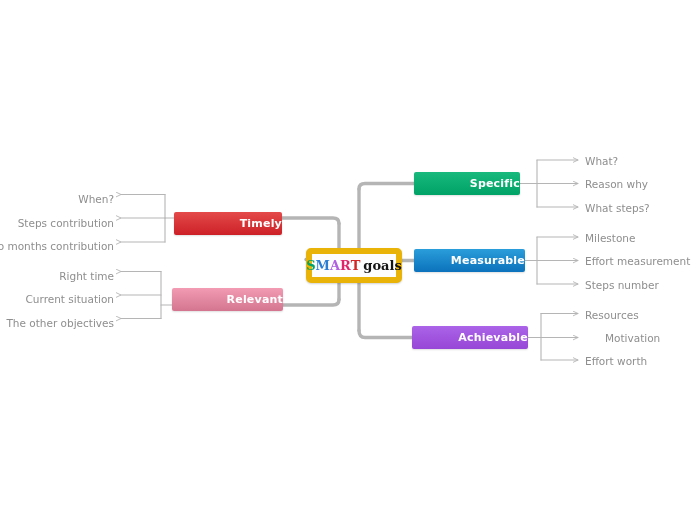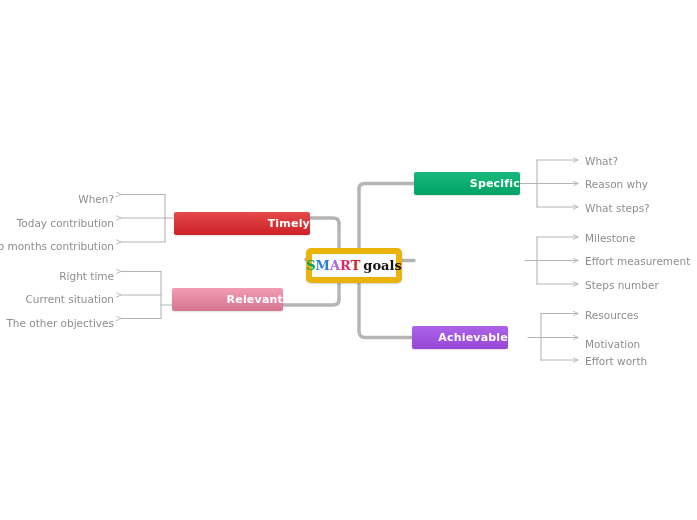--- a/index.html
+++ b/index.html
@@ -79,27 +79,26 @@
 
   .branch-specific {
     left: 414px; top: 172px; width: 106px;
     background: linear-gradient(180deg, #19b97d 0%, #00a266 100%);
   }
   .branch-measurable {
     left: 414px; top: 249px; width: 111px;
     background: linear-gradient(180deg, #2a9ddb 0%, #0b72bb 100%);
   }
   .branch-achievable {
-    left: 412px; top: 326px; width: 96px;
+    left: 412px; top: 326px; width: 116px;
     background: linear-gradient(180deg, #ab63e8 0%, #9747d6 100%);
   }
   .branch-timely {
     left: 174px; top: 212px; width: 108px;
     background: linear-gradient(180deg, #e44a4a 0%, #cc2027 100%);
-    padding-left: 28px;
   }
   .branch-relevant {
     left: 172px; top: 288px; width: 111px;
     background: linear-gradient(180deg, #f29bb3 0%, #d4758f 100%);
   }
 
   
   .leaf {
     position: absolute;
     font-size: 10.5px;
@@ -193,43 +192,46 @@
 
   <div class="center-node">
     <div class="center-text">
       <span class="l" style="color: rgb(0, 162, 102);">S</span><span class="l" style="color: rgb(42, 127, 212);">M</span><span class="l" style="color: rgb(176, 96, 224);">A</span><span class="l" style="color: rgb(224, 37, 107);">R</span><span class="l" style="color: rgb(212, 38, 38);">T</span><span class="goals">goals</span>
     </div>
   </div>
 
   <div class="branch branch-specific">
     <span>Specific</span>
   </div>
+  <div class="branch branch-measurable">
+    <span>Measurable</span>
+  </div>
   <div class="branch branch-achievable">
     <span>Achievable</span>
   </div>
   <div class="branch branch-timely">
     <span>Timely</span>
   </div>
   <div class="branch branch-relevant">
     <span>Relevant</span>
   </div>
 
   <div class="leaf leaf-right" style="left:585px; top:156px;">What?</div>
   <div class="leaf leaf-right" style="left:585px; top:179px;">Reason why</div>
   <div class="leaf leaf-right" style="left:585px; top:202.5px;">What steps?</div>
 
   <div class="leaf leaf-right" style="left:585px; top:233px;">Milestone</div>
   <div class="leaf leaf-right" style="left:585px; top:256px;">Effort measurement</div>
   <div class="leaf leaf-right" style="left:585px; top:279.5px;">Steps number</div>
 
   <div class="leaf leaf-right" style="left:585px; top:309.5px;">Resources</div>
-  <div class="leaf leaf-right" style="left:585px; top:332.5px;margin-top:6px;">Motivation</div>
+  <div class="leaf leaf-right" style="left:605px; top:332.5px;">Motivation</div>
   <div class="leaf leaf-right" style="left:585px; top:355.5px;">Effort worth</div>
 
   <div class="leaf leaf-left" style="right:583px; top:194px;">When?</div>
-  <div class="leaf leaf-left" style="right:583px; top:217.5px;">Today contribution</div>
+  <div class="leaf leaf-left" style="right:583px; top:217.5px;">Steps contribution</div>
   <div class="leaf leaf-left" style="right:583px; top:240.5px;">Two months contribution</div>
 
   <div class="leaf leaf-left" style="right:583px; top:271px;text-align:center;">Right time</div>
   <div class="leaf leaf-left" style="right:583px; top:294px;">Current situation</div>
   <div class="leaf leaf-left" style="right:583px; top:317.5px;">The other objectives</div>
 
 </div>
 
 </body></html>

